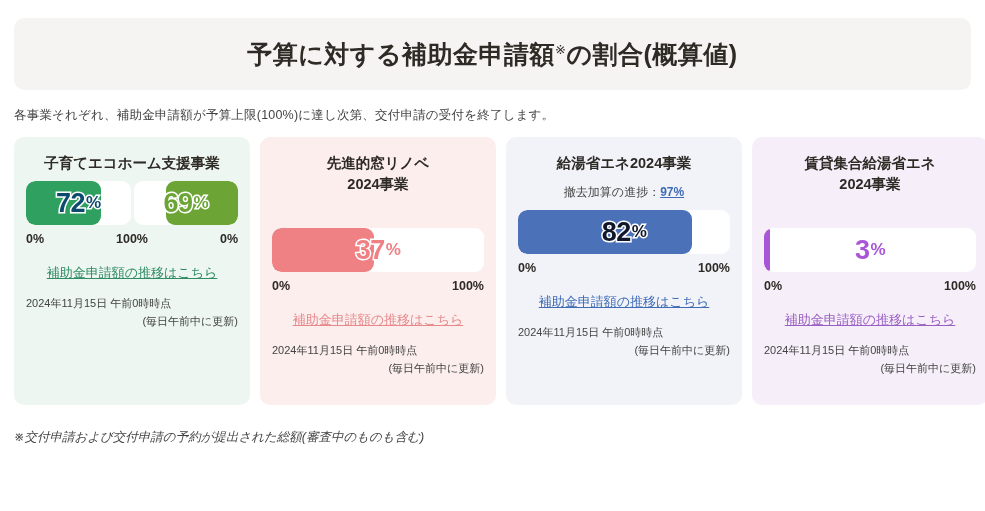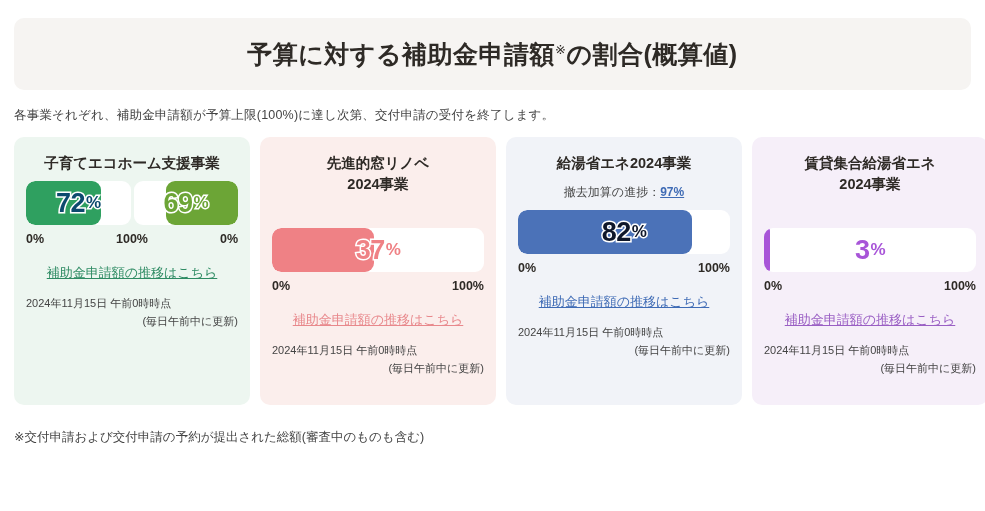--- a/index.html
+++ b/index.html
@@ -173,20 +173,21 @@
   }
   .dates .d1 { display: block; text-align: left; }
   .dates .d2 { display: block; text-align: right; }
 
   
   .footnote {
     margin: 22px 0 0 14px;
     font-size: 12.5px;
     color: #444;
     line-height: 1.75;
+    font-style: italic;
   }
   .footnote .ln2 { display: block; padding-left: 16px; }
 </style>
 </head>
 <body>
 
 <div class="page">
 
   <div class="title-banner">
     <div class="title-text">

